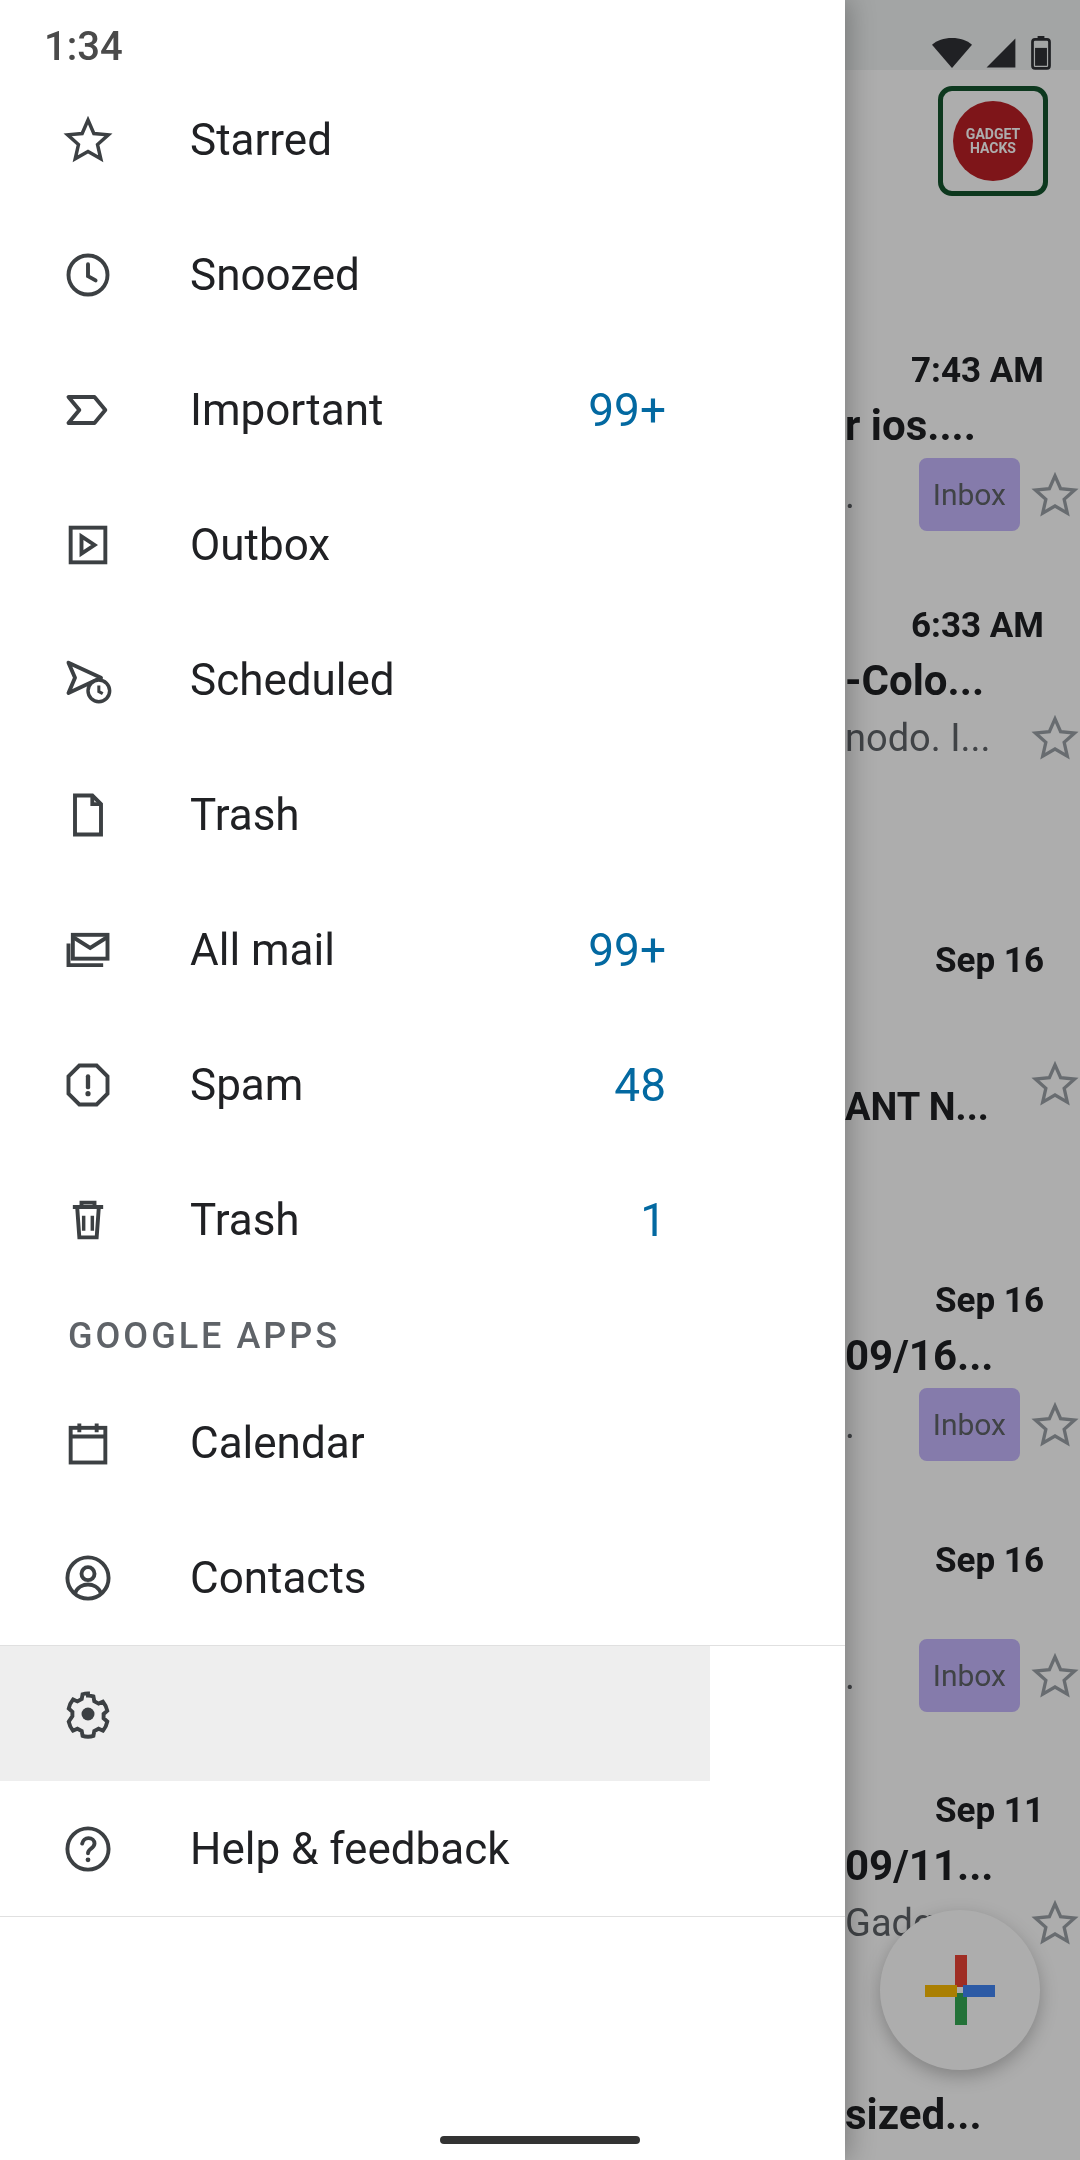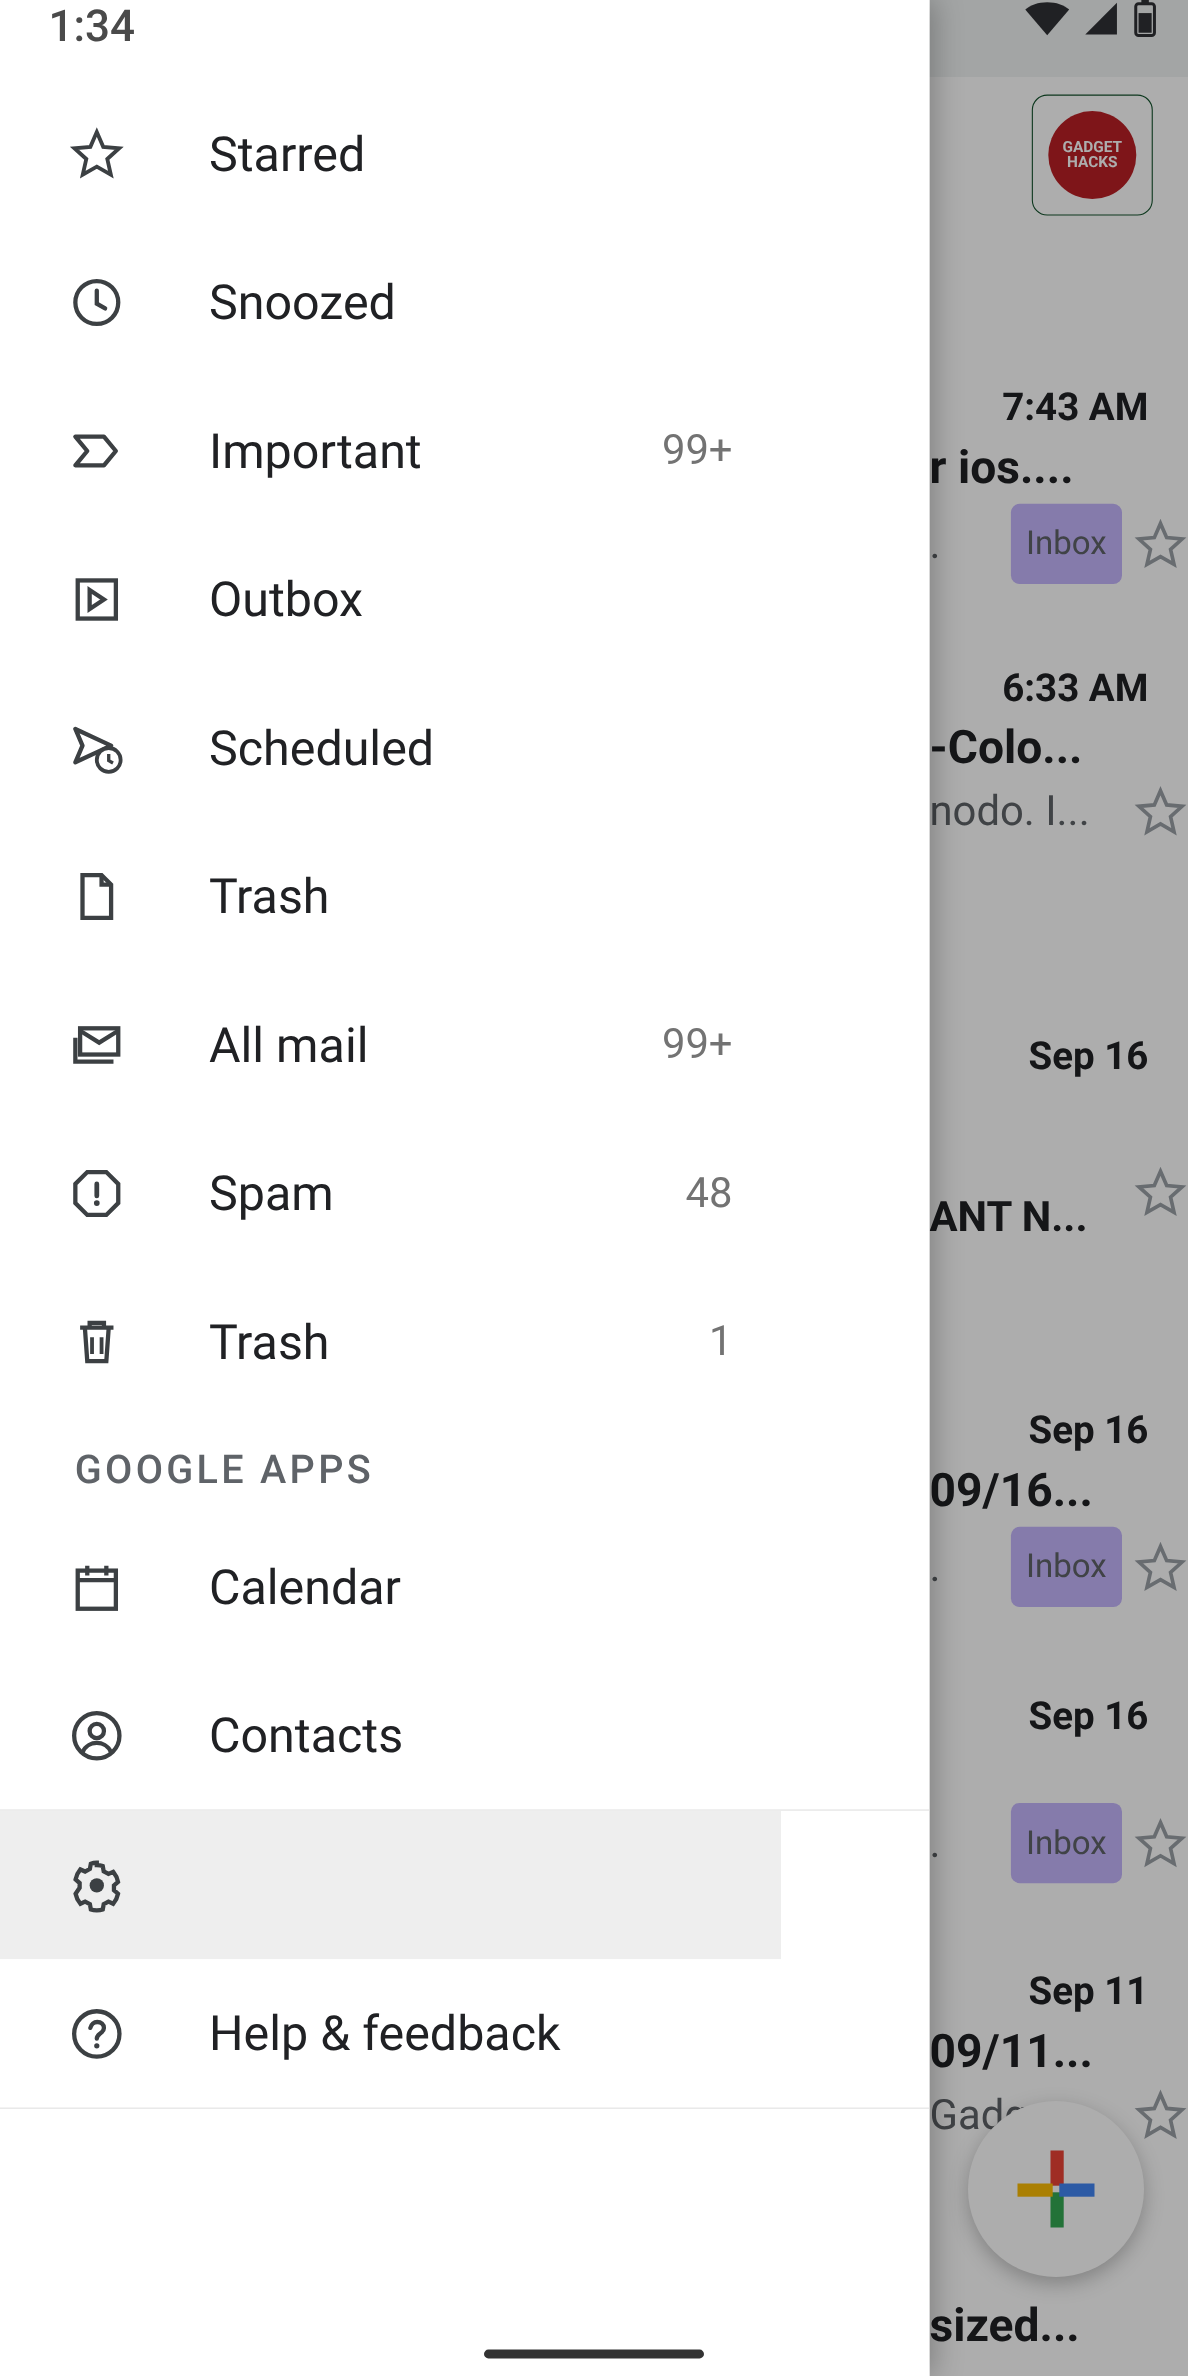--- a/index.html
+++ b/index.html
@@ -6,40 +6,40 @@
     body {
       width:1080px; height:2160px;
       font-family:Roboto,"Helvetica Neue",Arial,sans-serif;
       background:#fff; position:relative; overflow:hidden;
       color:#202124;
     }
 
     
     .statusbar {
       position:absolute; top:0; left:0; width:1080px; height:70px;
-      display:flex; justify-content:space-between; align-items:flex-start;
+      display:flex; justify-content:space-between; align-items:flex-end;
       padding:0 28px 0 44px; font-size:40px; font-weight:500; color:#4a4a4a;
       background:transparent;
     }
     .statusbar .right { display:flex; align-items:center; gap:12px; }
     .status-icons svg { display:block; }
 
     
     .inbox-bg {
       position:absolute; top:0; left:0; width:1080px; height:2160px;
       background:#ffffff;
     }
     .inbox-bg .top-gray {
       position:absolute; top:0; right:0; width:235px; height:70px;
       background:#f1f3f4;
     }
     .avatar-box {
       position:absolute; top:86px; right:32px;
       width:110px; height:110px; border-radius:14px;
-      border:1px solid #14532d; display:flex; align-items:center; justify-content:center;
+      border:5px solid #14532d; display:flex; align-items:center; justify-content:center;
       background:#fff;
     }
     .avatar-circle {
       width:80px; height:80px; border-radius:50%; background:#ba2025;
       display:flex; align-items:center; justify-content:center;
       color:#fff; font-size:14px; font-weight:700; line-height:1; text-align:center;
     }
 
     .mail-row { position:absolute; right:0; width:235px; }
     .mail-time { text-align:right; font-size:35px; font-weight:700; color:#202124; padding-right:36px; }
@@ -62,21 +62,21 @@
       box-shadow:5px 0 24px rgba(0,0,0,0.25);
     }
     .drawer-list { position:absolute; top:72px; left:0; width:710px; }
     .drawer-item {
       display:flex; align-items:center;
       height:135px;
       padding-left:62px; padding-right:44px;
     }
     .drawer-item .icon { width:52px; height:52px; color:#5f6368; flex:0 0 52px; }
     .drawer-item .label { font-size:44px; color:#202124; margin-left:76px; flex:1; }
-    .drawer-item .count { font-size:38px; color:#737373; }
+    .drawer-item .count { font-size:46px; color:#0369a1; }
     .section-header {
       padding:28px 0 18px 68px; font-size:36px; letter-spacing:3px;
       color:#5f6368; font-weight:500;
     }
     .divider { width:845px; height:1px; background:#e0e0e0; }
     .selected { background:#eeeeee; }
 
     
     .fab {
       position:absolute; right:40px; bottom:90px;

